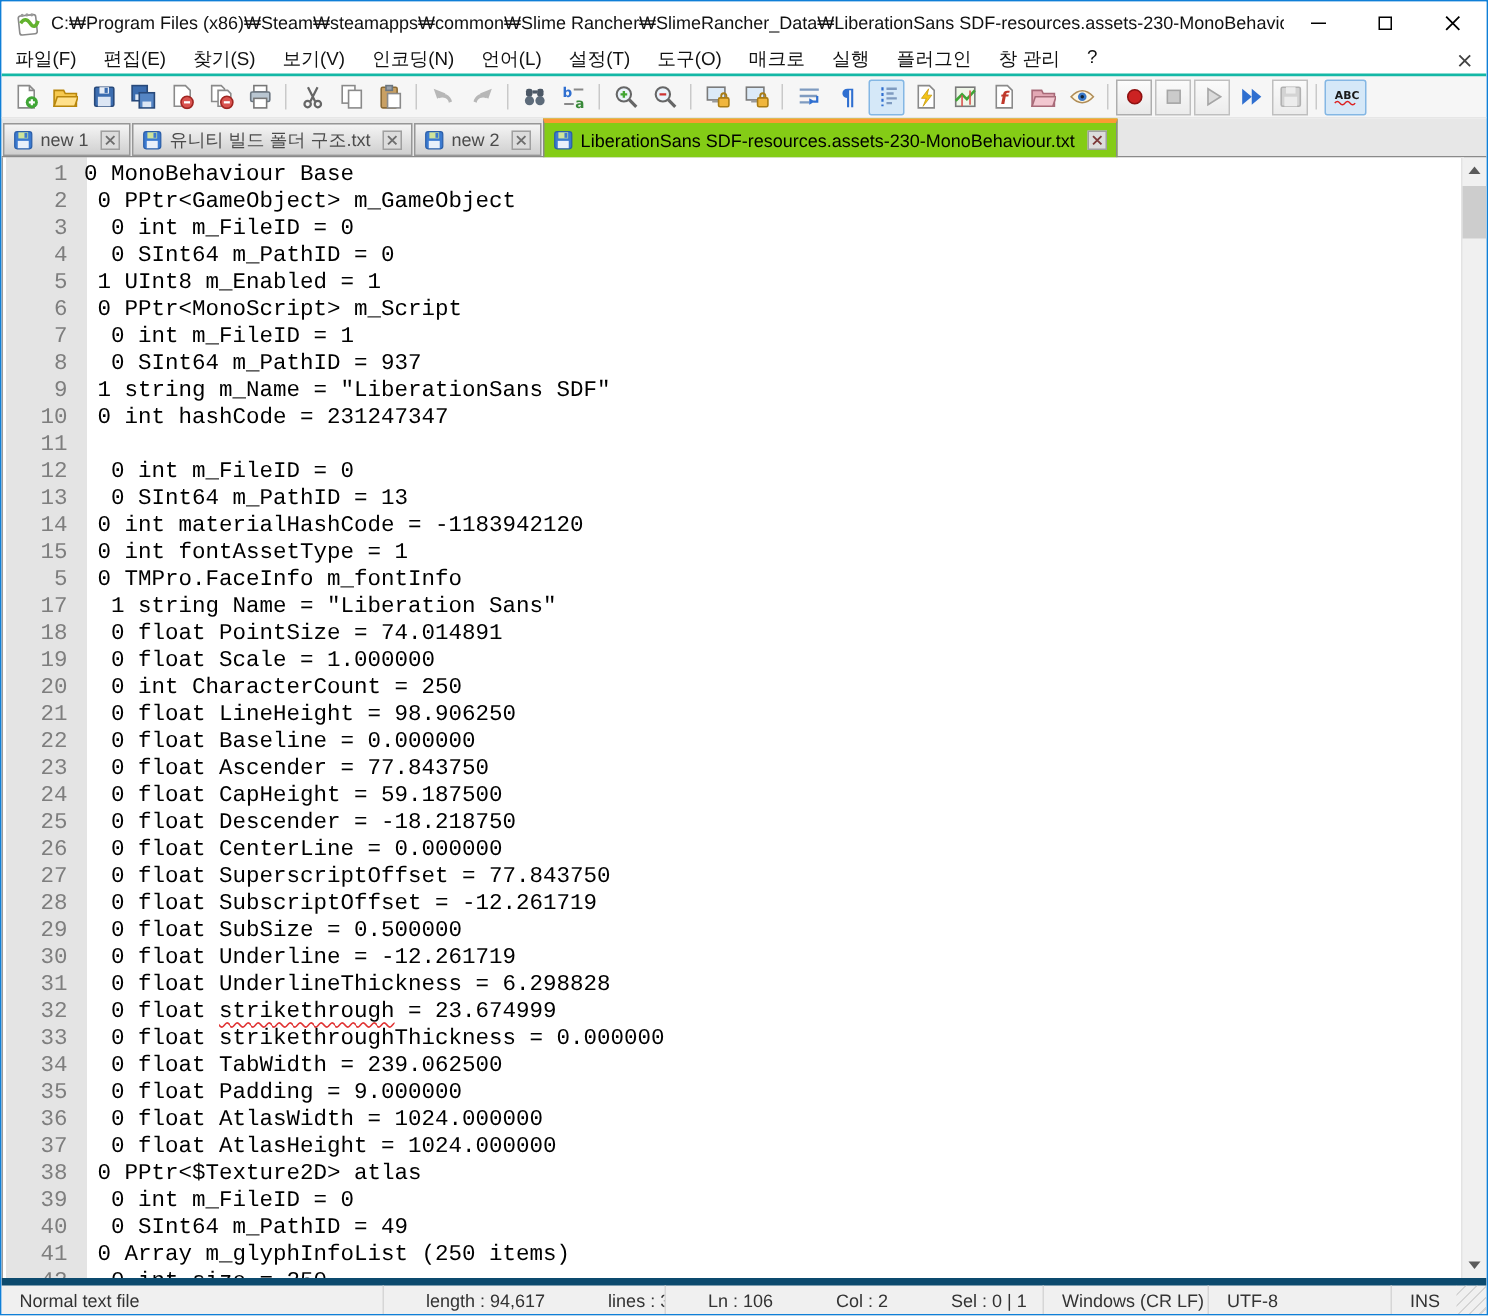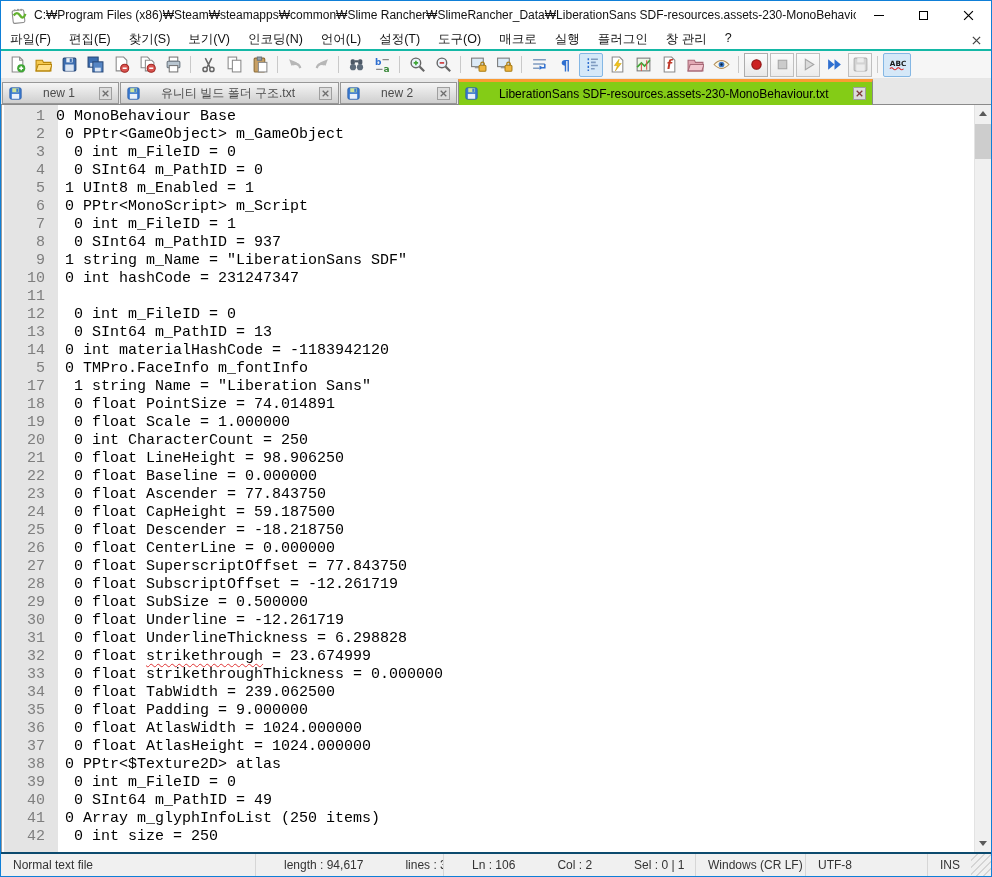--- a/index.html
+++ b/index.html
@@ -34,21 +34,21 @@
   .tbtn.bezel{ background:linear-gradient(#fcfcfc,#e8e8e8); border-color:#adadad; border-radius:0; }
   .tbtn.disabled{ filter:grayscale(1) opacity(.75); }
   .ticon{ width:17px; height:17px; display:block; }
   .ticon svg{ width:100%; height:100%; display:block; }
   .ticon text{ font-family:"DejaVu Sans",sans-serif; }
   .tsep{ width:1px; height:17px; background:#c9c9c9; margin:0 4px; flex:none; }
 
   
   .tabbar{ position:absolute; top:78px; left:0; right:0; height:26px; background:#e7e7e7;
            display:flex; align-items:flex-end; border-bottom:1px solid #8a8a8a; padding-left:1px; }
-  .tab{ display:flex; align-items:center; gap:21px; font-size:12px; color:#4b4b4b;
+  .tab{ display:flex; align-items:center; gap:5px; font-size:12px; color:#4b4b4b;
         background:linear-gradient(#f5f5f5,#cfcfcf); border:1px solid #979797;
         height:22px; padding:0 6px 0 6px; margin-right:1px; white-space:nowrap; }
   .tab.active{ background:#84cc16; color:#000; height:26px; border-color:#8a8a8a;
                border-top-width:3px; border-bottom:none; margin-bottom:-1px; }
   .tab-icon{ width:13px; height:13px; flex:none; }
   .tab-icon svg{ width:100%; height:100%; display:block; }
   .tab-close{ width:13px; height:13px; margin-left:3px; flex:none; border:1px solid #9f9f9f;
               background:#dcdcdc; display:flex; align-items:center; justify-content:center; }
   .tab-close svg{ width:7px; height:7px; }
 
@@ -70,21 +70,21 @@
              align-items:center; justify-content:center; }
   .sb-arrow.up{ top:0; } .sb-arrow.down{ bottom:0; }
   .tri-up{ width:0; height:0; border-left:4px solid transparent; border-right:4px solid transparent;
            border-bottom:5px solid #5a5a5a; }
   .tri-down{ width:0; height:0; border-left:4px solid transparent; border-right:4px solid transparent;
            border-top:5px solid #5a5a5a; }
   .sb-thumb{ position:absolute; left:0; top:19px; width:16px; height:35px; background:#cdcdcd; }
 
   
   .statusbar{ position:absolute; left:0; right:0; bottom:0; height:24px; background:#f0f0f0;
-              border-top:2px solid #0c4a6e; display:flex; align-items:center;
+              border-top:5px solid #0c4a6e; display:flex; align-items:center;
               font-size:12px; color:#333; }
   .sb-sec{ height:100%; display:flex; align-items:center; padding:0 12px;
            border-left:1px solid #d6d6d6; white-space:nowrap; overflow:hidden; }
   .sb-sec:first-child{ border-left:none; flex:1; }
   .sb-len{ width:188px; flex:none; } .sb-cur{ width:252px; flex:none; }
   .sb-eol{ width:110px; flex:none; } .sb-enc{ width:122px; flex:none; }
   .sb-ins{ width:44px; flex:none; }
   .sb-sec span{ margin-right:26px;padding-left:16px; } .sb-sec span:last-child{ margin-right:0; }
   .sb-grip{ width:20px; height:100%; flex:none;
             background:repeating-linear-gradient(135deg,transparent 0 4px,#c2c2c2 4px 5px);
@@ -550,20 +550,24 @@
       </div>
       <div class="code-row">
         <div class="ln">13</div>
         <div class="code">  0 SInt64 m_PathID = 13</div>
       </div>
       <div class="code-row">
         <div class="ln">14</div>
         <div class="code"> 0 int materialHashCode = -1183942120</div>
       </div>
       <div class="code-row">
+        <div class="ln">15</div>
+        <div class="code"> 0 int fontAssetType = 1</div>
+      </div>
+      <div class="code-row">
         <div class="ln">5</div>
         <div class="code"> 0 TMPro.FaceInfo m_fontInfo</div>
       </div>
       <div class="code-row">
         <div class="ln">17</div>
         <div class="code">  1 string Name = "Liberation Sans"</div>
       </div>
       <div class="code-row">
         <div class="ln">18</div>
         <div class="code">  0 float PointSize = 74.014891</div>

